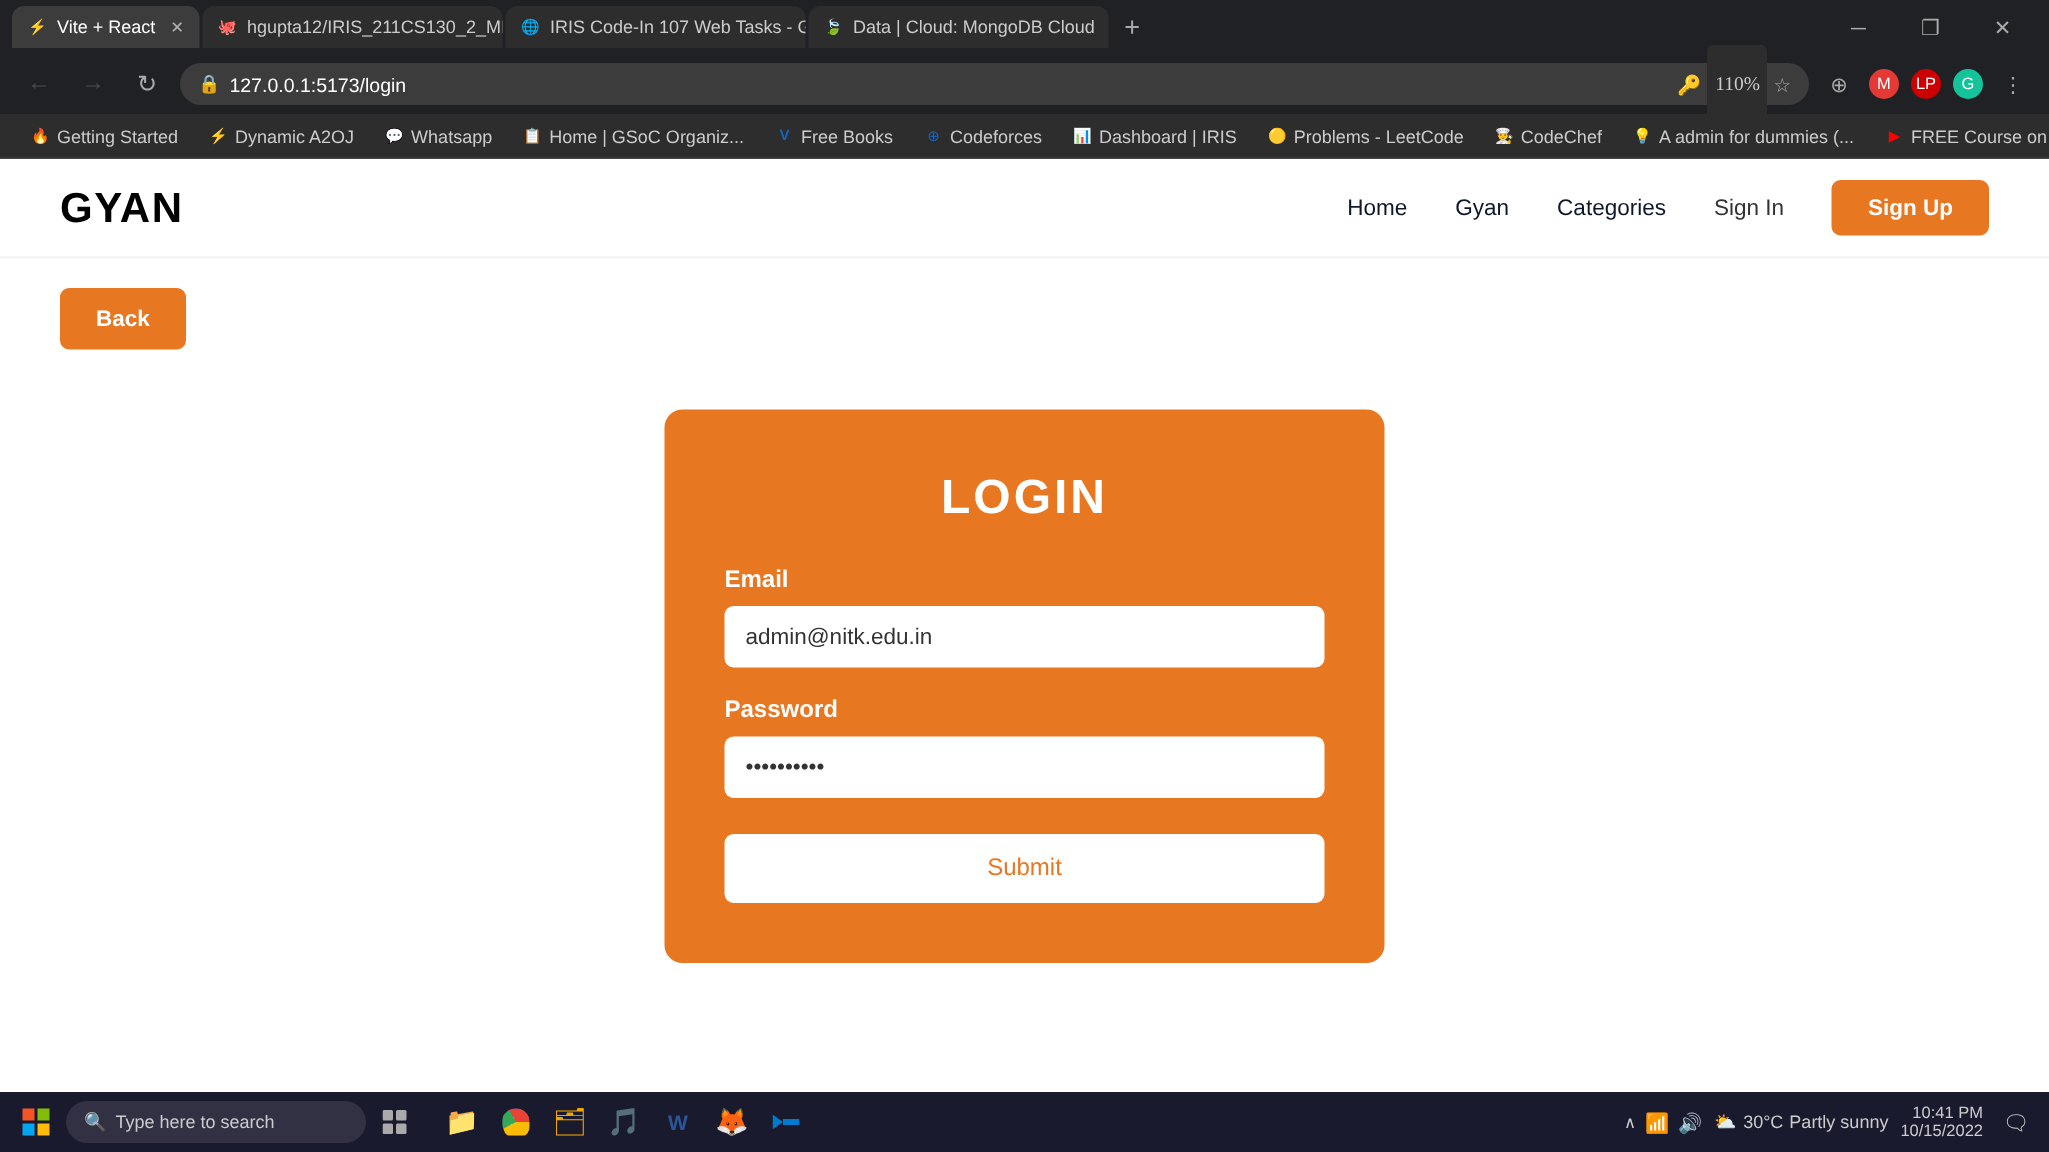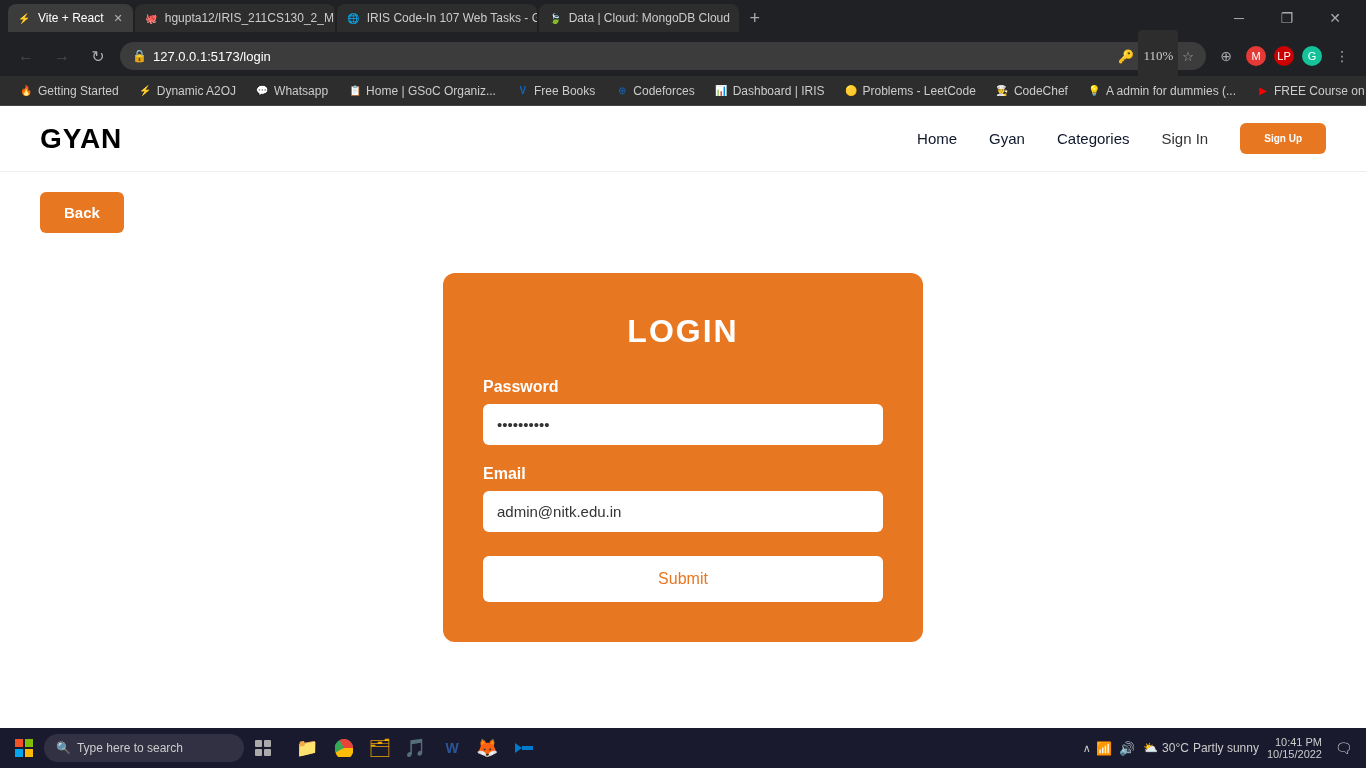--- a/index.html
+++ b/index.html
@@ -214,21 +214,21 @@
     .navbar-signin {
       font-size: 15px;
       color: #333;
       cursor: pointer;
     }
     .navbar-signup {
       background: #e87722;
       color: #fff;
       padding: 10px 24px;
       border-radius: 6px;
-      font-size: 10px;
+      font-size: 15px;
       font-weight: bold;
       cursor: pointer;
       border: none;
     }
 
     
     .back-section {
       padding: 20px 40px;
     }
     .back-btn {
@@ -516,27 +516,27 @@
 
   <div class="back-section">
     <button class="back-btn">Back</button>
   </div>
 
   <div class="login-container">
     <div class="login-card">
       <h2 class="login-title">LOGIN</h2>
 
       <div>
+        <p class="login-label">Email</p>
+        <input class="login-input" type="email" value="admin@nitk.edu.in" style="">
+      </div>
+
+      <div>
         <p class="login-label">Password</p>
         <input class="login-input" type="password" value="••••••••••" style="">
-      </div>
-
-      <div>
-        <p class="login-label">Email</p>
-        <input class="login-input" type="email" value="admin@nitk.edu.in" style="">
       </div>
 
       <button class="login-submit">Submit</button>
     </div>
   </div>
 </div>
 
 <div class="taskbar">
 
   <div class="taskbar-start">

